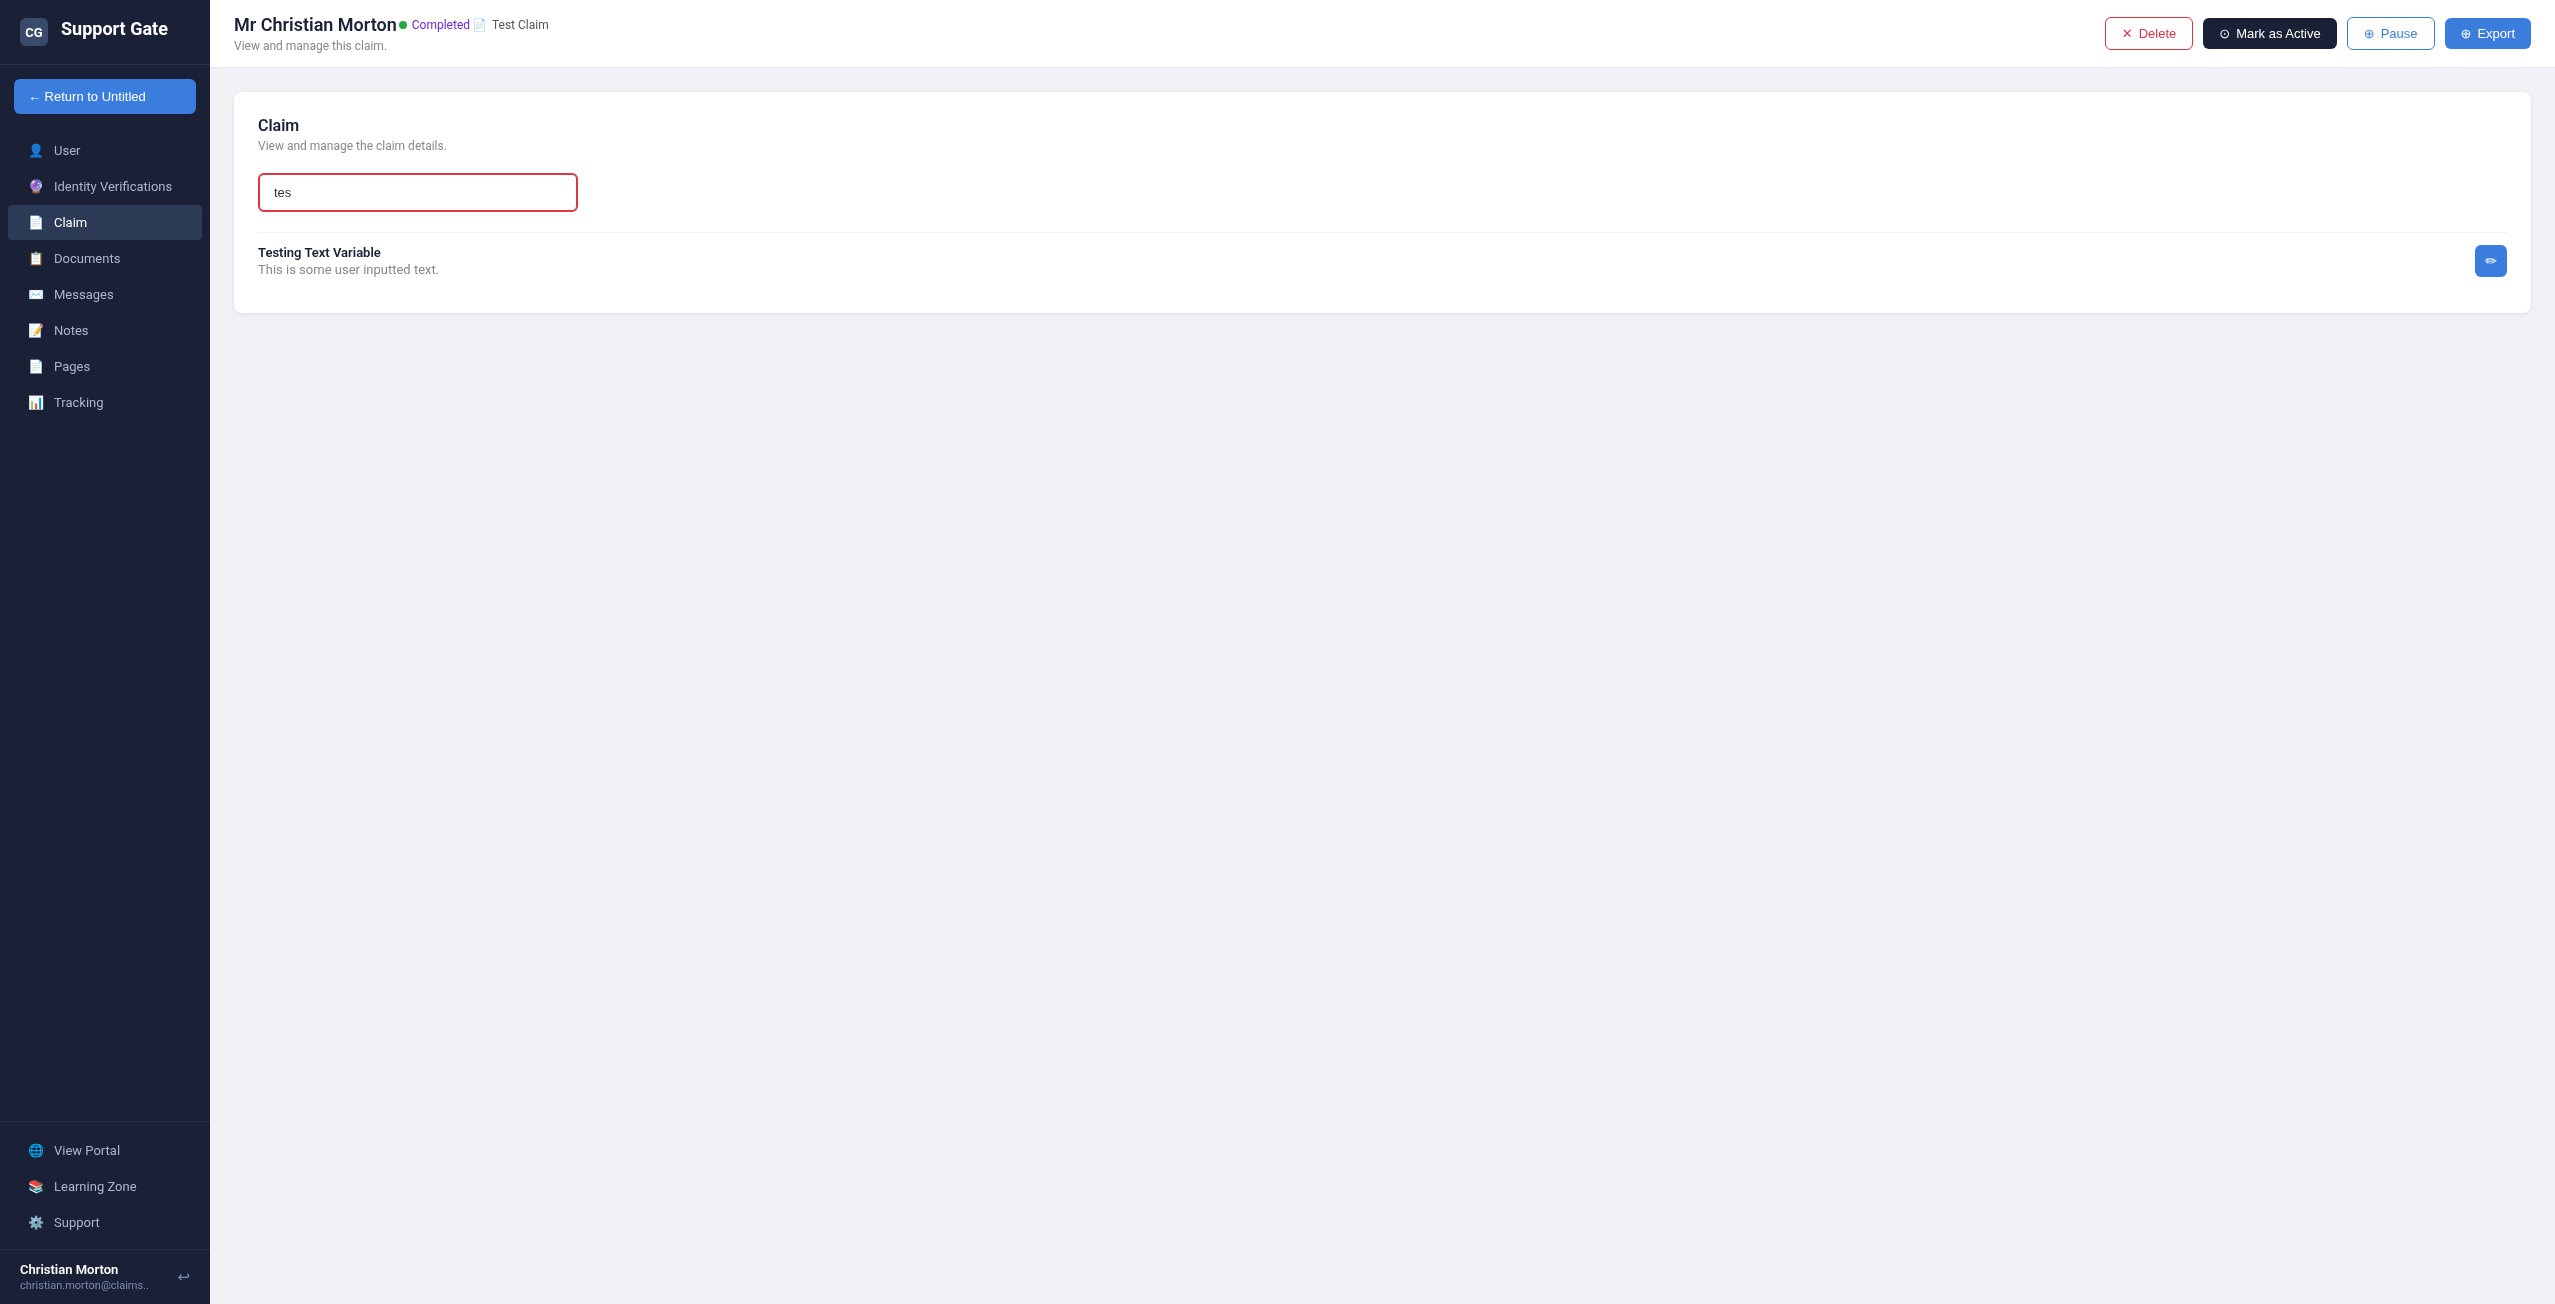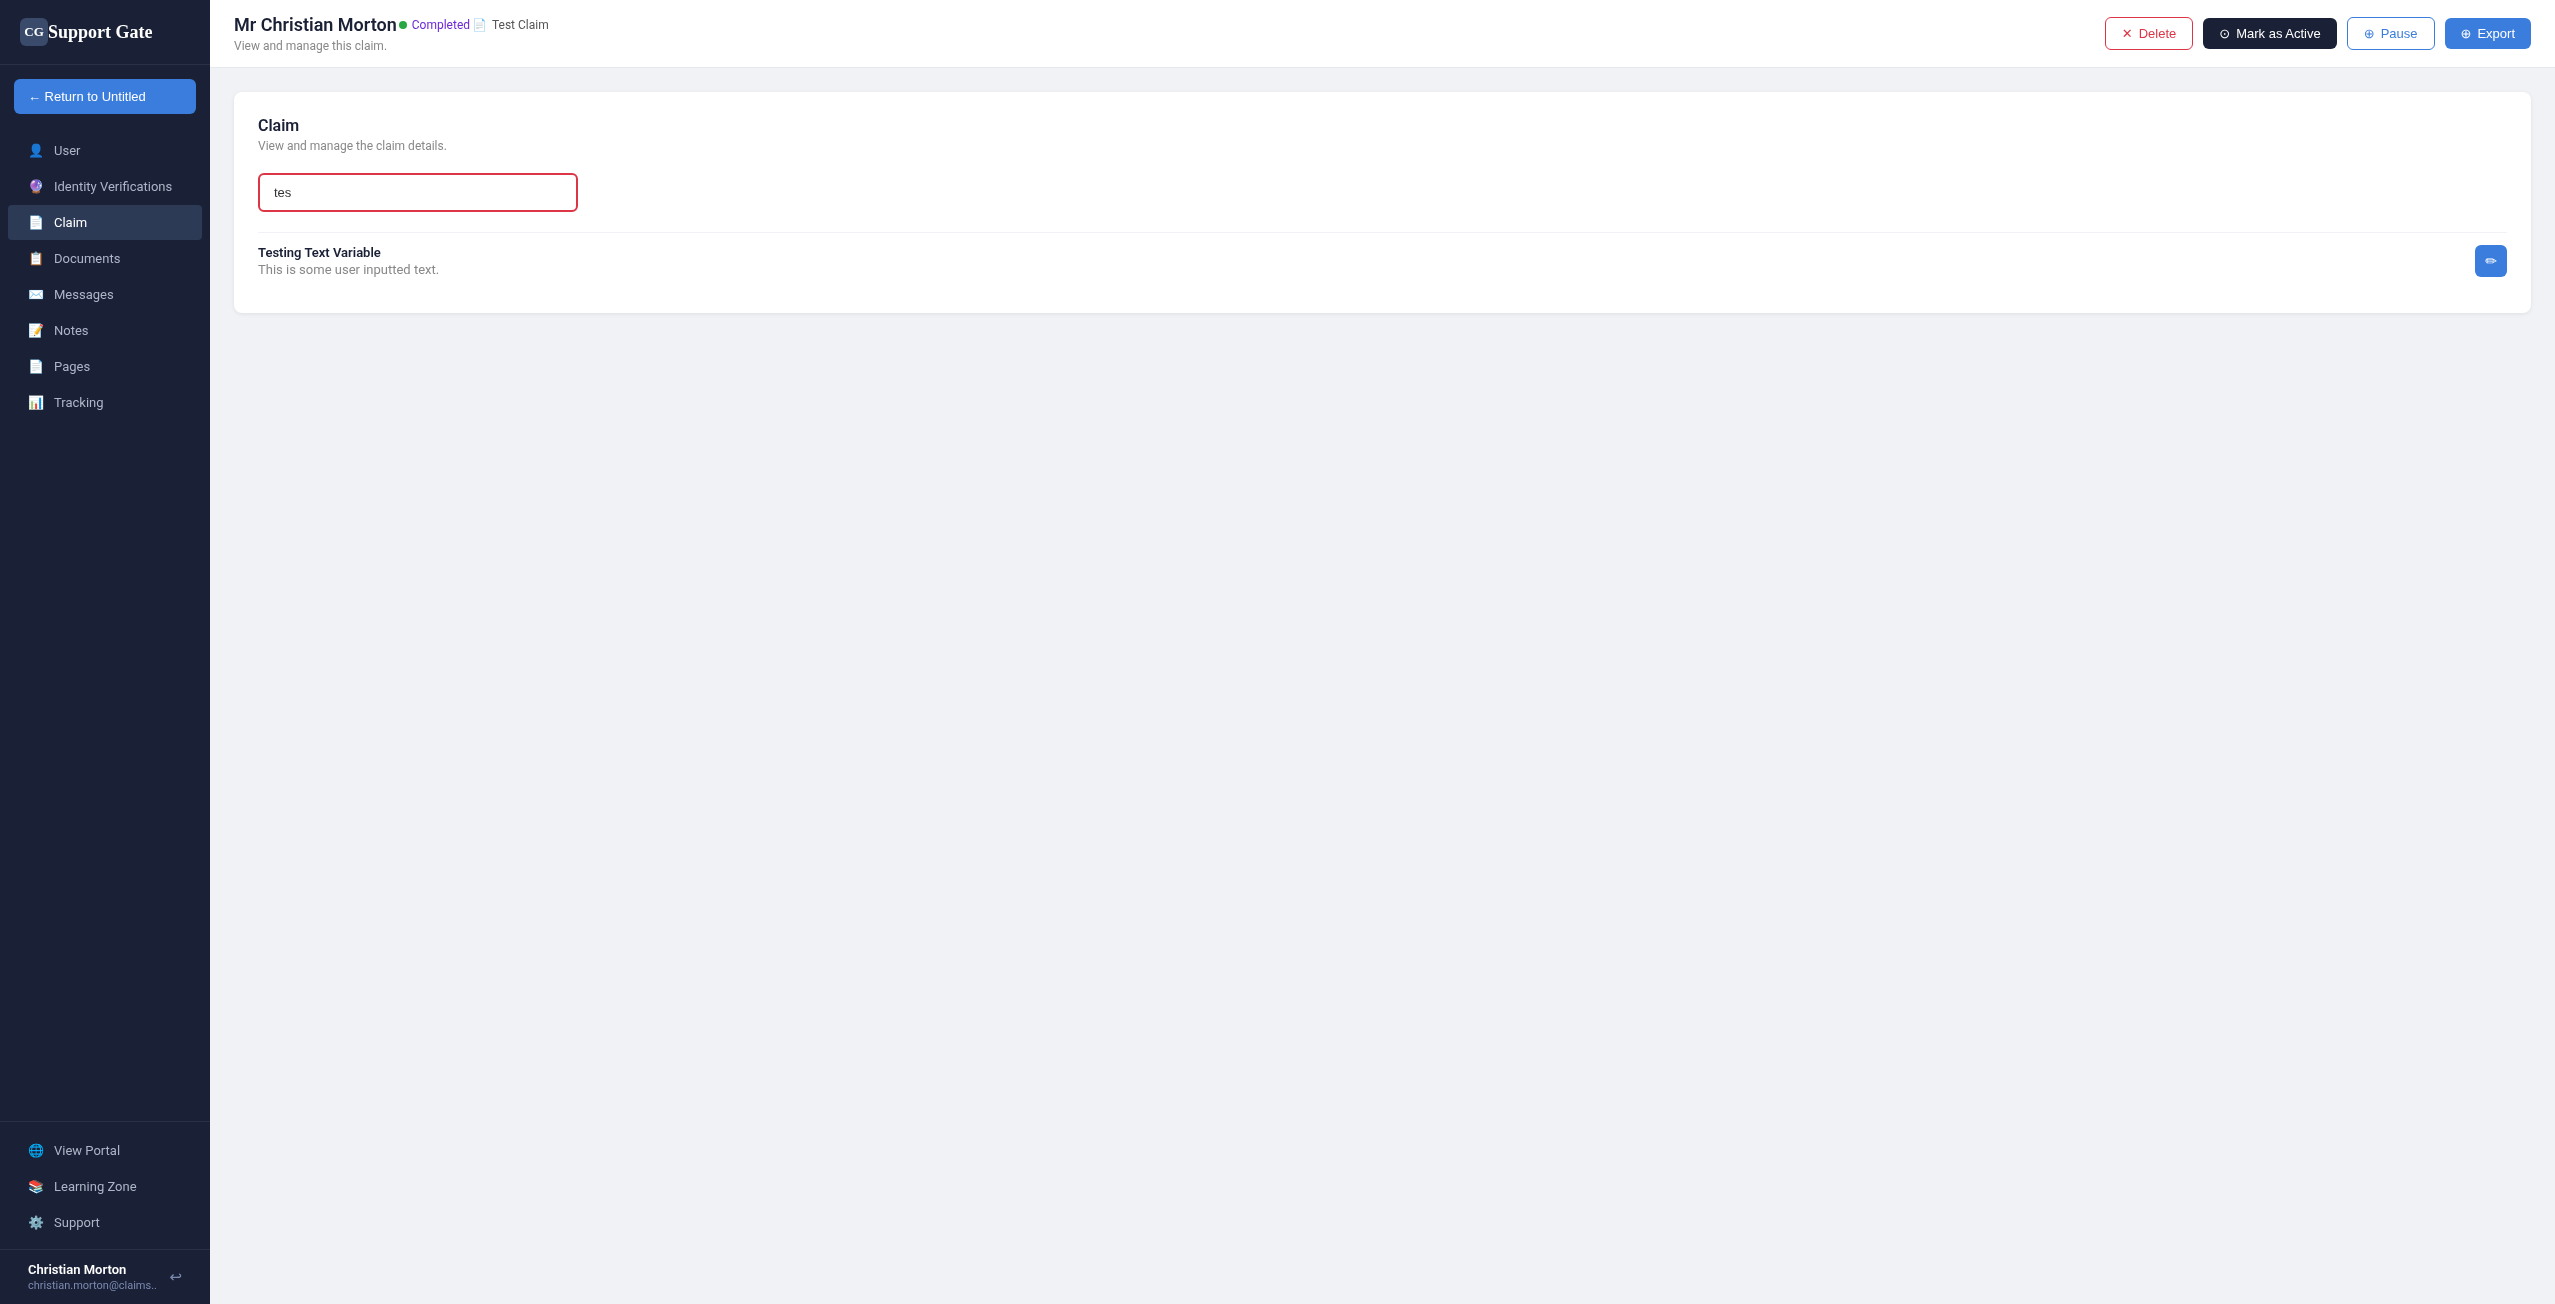--- a/index.html
+++ b/index.html
@@ -11,28 +11,27 @@
       min-width: 210px;
       background: #1a2035;
       color: #fff;
       display: flex;
       flex-direction: column;
       height: 100vh;
       overflow-y: auto;
     }
     .sidebar-logo {
       display: flex;
-      align-items: center;
-      gap: 0;
+      align-items: flex-start;
+      gap: 13px;
       padding: 18px 20px;
       font-size: 18px;
       font-weight: 700;
       color: #fff;
       border-bottom: 1px solid rgba(255,255,255,0.08);
-      font-family: Liberation Serif, serif;
     }
     .sidebar-logo-icon {
       width: 28px;
       height: 28px;
       background: #3a4a6b;
       border-radius: 6px;
       display: flex; align-items: center; justify-content: center;
       font-size: 13px;
       font-weight: bold;
       color: #fff;
@@ -71,21 +70,21 @@
     .sidebar-bottom {
       padding: 10px 0 8px;
       border-top: 1px solid rgba(255,255,255,0.08);
     }
     .sidebar-bottom .sidebar-item { color: #adb5c9; }
 
     .sidebar-user {
       display: flex;
       align-items: center;
       justify-content: space-between;
-      padding: 12px 28px;
+      padding: 12px 20px;
       border-top: 1px solid rgba(255,255,255,0.08);
     }
     .sidebar-user-info { display: flex; flex-direction: column; }
     .sidebar-user-name { font-size: 13px; font-weight: 600; color: #fff; }
     .sidebar-user-email { font-size: 11px; color: #7a8ab0; margin-top: 2px; }
     .sidebar-user-icon { color: #7a8ab0; font-size: 15px; cursor: pointer; }
 
     
     .main {
       flex: 1;

